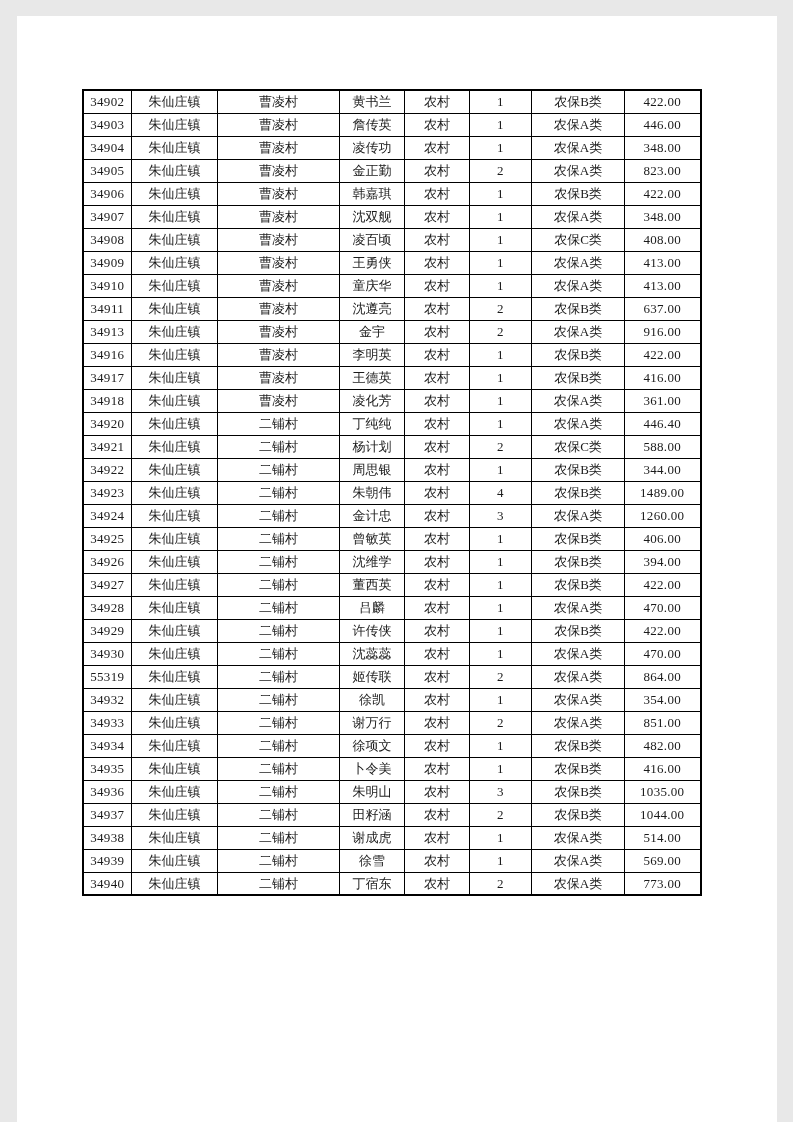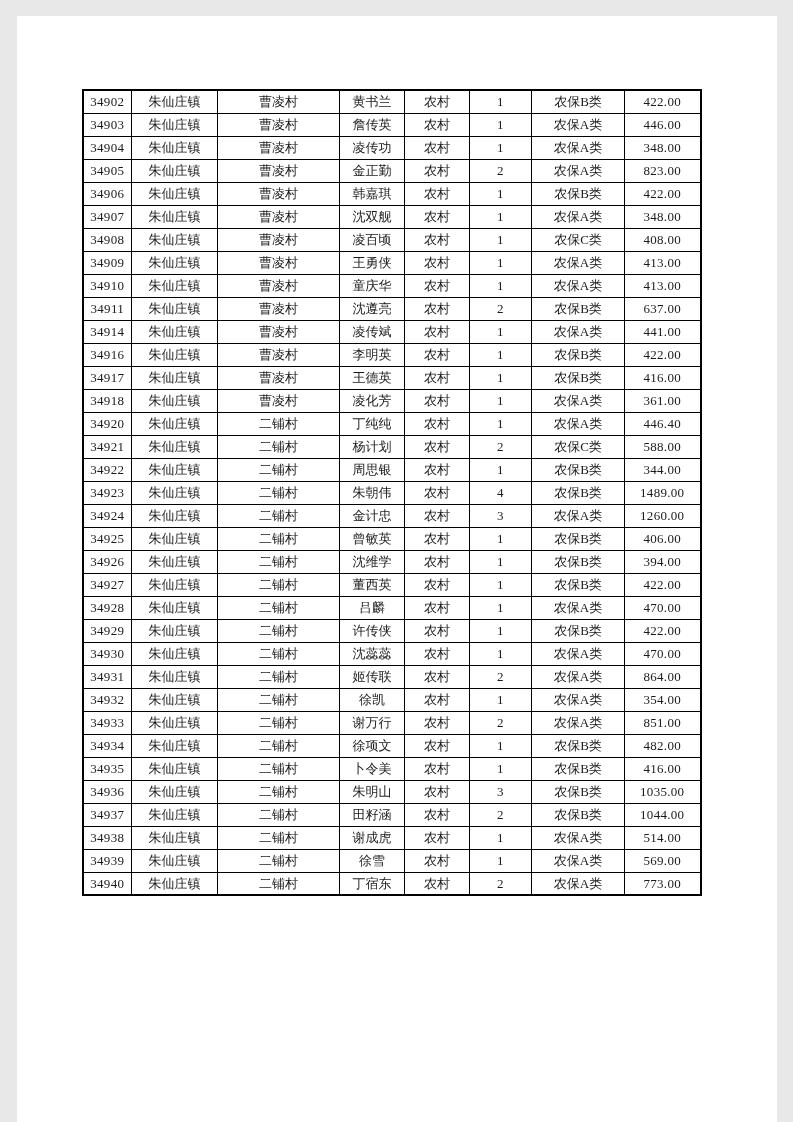--- a/index.html
+++ b/index.html
@@ -151,28 +151,28 @@
           <td class="col-id">34911</td>
           <td class="col-town">朱仙庄镇</td>
           <td class="col-village">曹凌村</td>
           <td class="col-name">沈遵亮</td>
           <td class="col-residence">农村</td>
           <td class="col-count">2</td>
           <td class="col-category">农保B类</td>
           <td class="col-amount">637.00</td>
         </tr>
         <tr>
-          <td class="col-id">34914</td>
-          <td class="col-town">朱仙庄镇</td>
-          <td class="col-village">曹凌村</td>
-          <td class="col-name">凌传斌</td>
-          <td class="col-residence">农村</td>
-          <td class="col-count">1</td>
-          <td class="col-category">农保A类</td>
-          <td class="col-amount">441.00</td>
+          <td class="col-id">34913</td>
+          <td class="col-town">朱仙庄镇</td>
+          <td class="col-village">曹凌村</td>
+          <td class="col-name">金宇</td>
+          <td class="col-residence">农村</td>
+          <td class="col-count">2</td>
+          <td class="col-category">农保A类</td>
+          <td class="col-amount">916.00</td>
         </tr>
         <tr>
           <td class="col-id">34916</td>
           <td class="col-town">朱仙庄镇</td>
           <td class="col-village">曹凌村</td>
           <td class="col-name">李明英</td>
           <td class="col-residence">农村</td>
           <td class="col-count">1</td>
           <td class="col-category">农保B类</td>
           <td class="col-amount">422.00</td>
@@ -301,21 +301,21 @@
           <td class="col-id">34930</td>
           <td class="col-town">朱仙庄镇</td>
           <td class="col-village">二铺村</td>
           <td class="col-name">沈蕊蕊</td>
           <td class="col-residence">农村</td>
           <td class="col-count">1</td>
           <td class="col-category">农保A类</td>
           <td class="col-amount">470.00</td>
         </tr>
         <tr>
-          <td class="col-id">34931</td>
+          <td class="col-id">55319</td>
           <td class="col-town">朱仙庄镇</td>
           <td class="col-village">二铺村</td>
           <td class="col-name">姬传联</td>
           <td class="col-residence">农村</td>
           <td class="col-count">2</td>
           <td class="col-category">农保A类</td>
           <td class="col-amount">864.00</td>
         </tr>
         <tr>
           <td class="col-id">34932</td>

